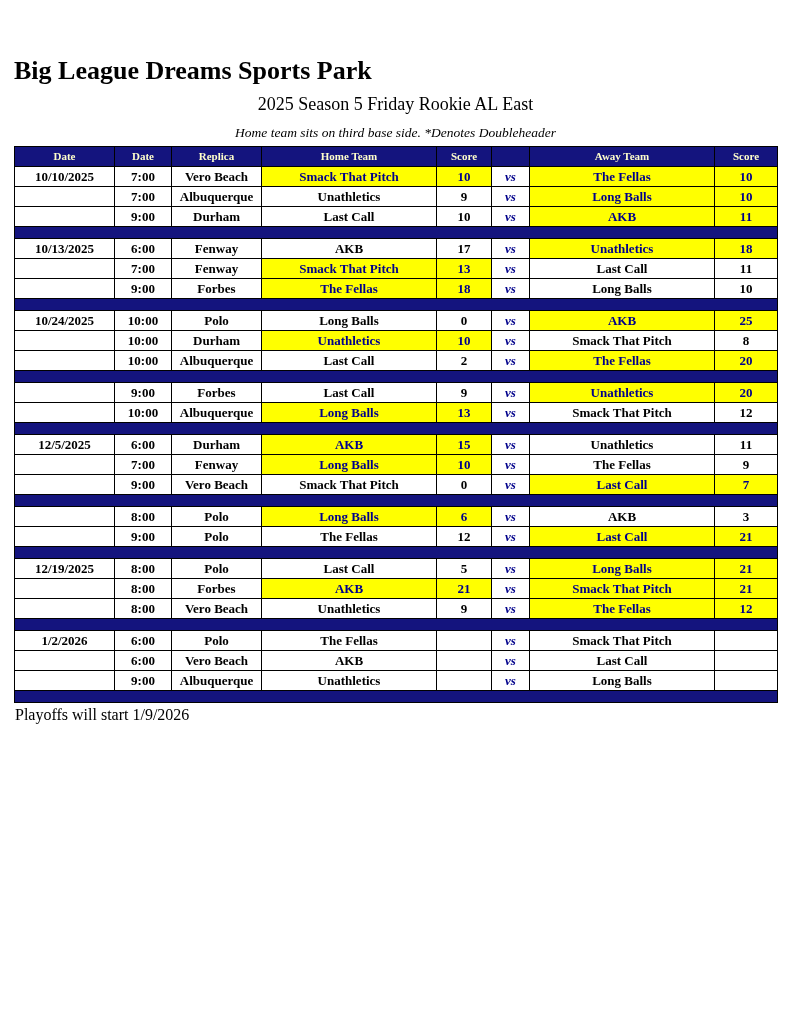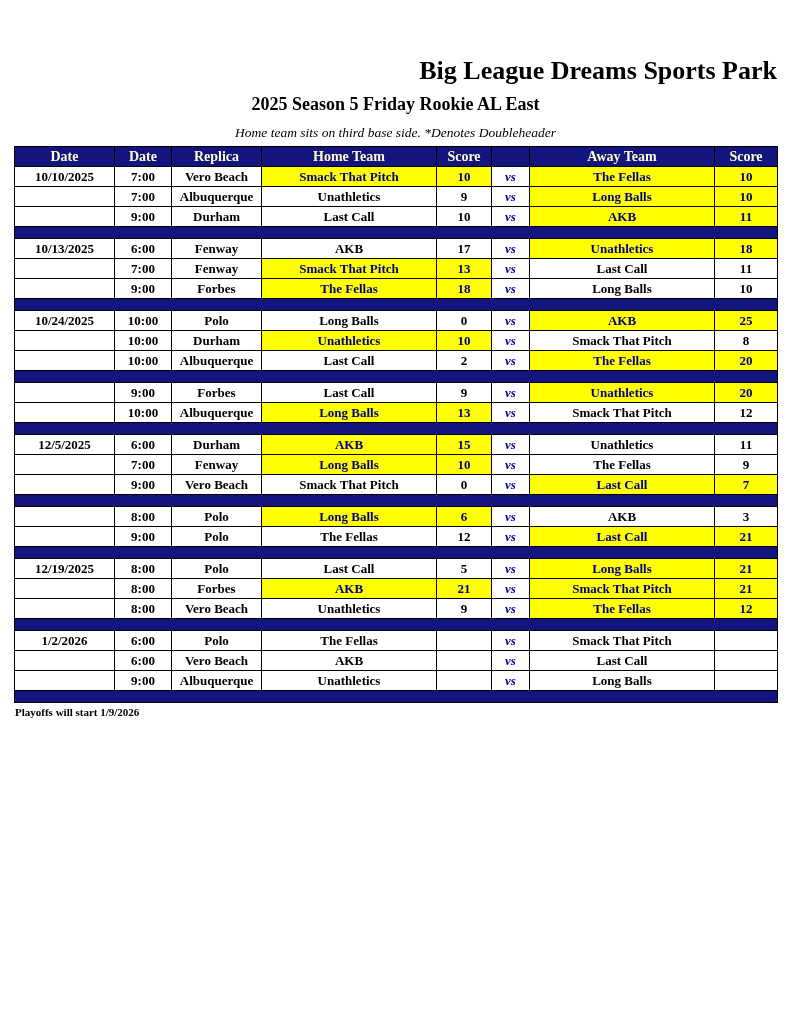--- a/index.html
+++ b/index.html
@@ -7,34 +7,34 @@
     --separator_bg:#14147E; --highlight_bg:#FFFF00; --highlight_text:#00008B;
     --vs_text:#00008B; --border:#000000;
   }
   *{box-sizing:border-box;}
   html,body{margin:0;padding:0;}
   body{
     width:791px;height:1024px;background:var(--page_bg);
     font-family:"Liberation Serif", serif;color:#000;
   }
   .page{padding:56px 14px 0 14px;}
-  .title{text-align:right;font-weight:bold;font-size:26px;margin:0 0 8px 0;font-family:Liberation Serif, serif;}
-  .subtitle{text-align:center;font-weight:bold;font-size:18px;margin:0 0 10px 0;}
+  .title{text-align:left;font-weight:bold;font-size:26px;margin:0 0 8px 0;font-family:Liberation Serif, serif;}
+  .subtitle{text-align:center;font-weight:normal;font-size:18px;margin:0 0 10px 0;}
   .note{text-align:center;font-weight:normal;font-style:italic;font-size:13.5px;margin:0 0 5px 0;}
   table.schedule{border-collapse:collapse;width:763px;table-layout:fixed;}
   .schedule th,.schedule td{
     border:1px solid var(--border);
     text-align:center;padding:0 2px;font-weight:bold;font-size:13px;
     height:19px;line-height:19px;overflow:hidden;white-space:nowrap;
   }
-  .schedule thead th{background:var(--header_bg);color:var(--header_text);font-size:14px;text-align:center;}
+  .schedule thead th{background:var(--header_bg);color:var(--header_text);font-size:11px;text-align:center;}
   td.win{background:var(--highlight_bg);color:var(--highlight_text);}
   td.vs{font-style:italic;color:var(--vs_text);font-size:13px;}
   tr.sep td{background:var(--separator_bg);height:12px;line-height:12px;padding:0;}
-  .footer{font-weight:bold;font-size:11px;margin:3px 0 0 1px;}
+  .footer{font-weight:normal;font-size:16px;margin:3px 0 0 1px;}
 </style>
 </head>
 <body>
 
 <div class="page">
   <div class="title">Big League Dreams Sports Park</div>
   <div class="subtitle">2025 Season 5 Friday Rookie AL East</div>
   <div class="note">Home team sits on third base side.  *Denotes Doubleheader</div>
 
   <table class="schedule">

